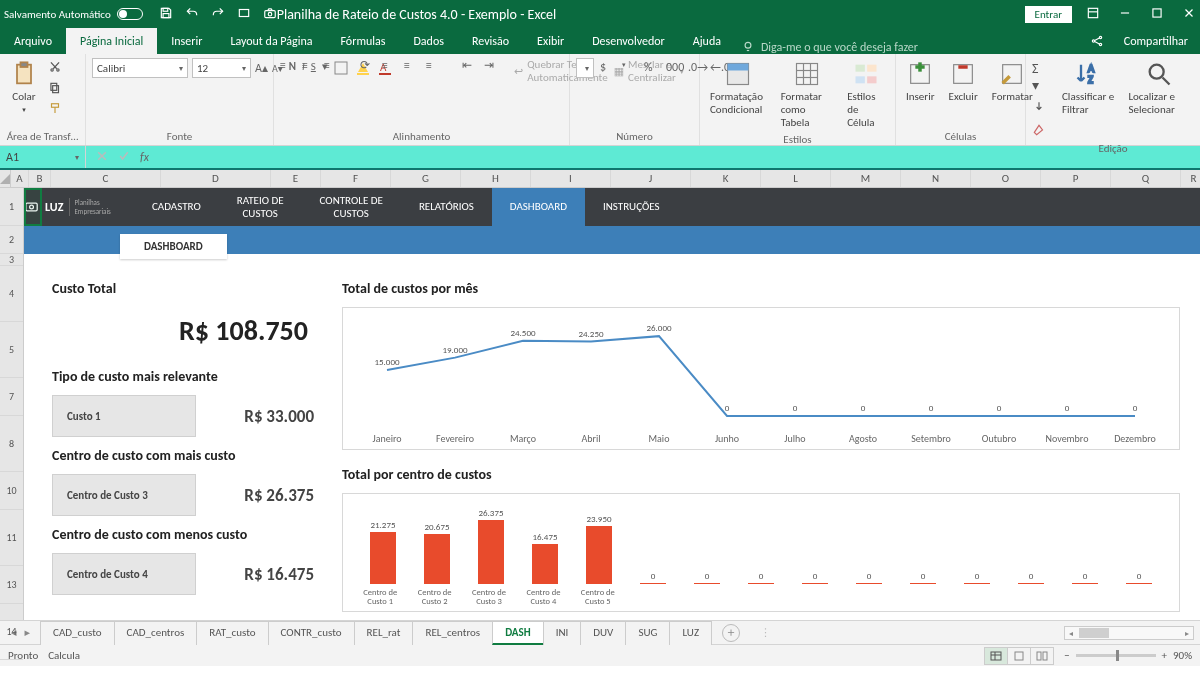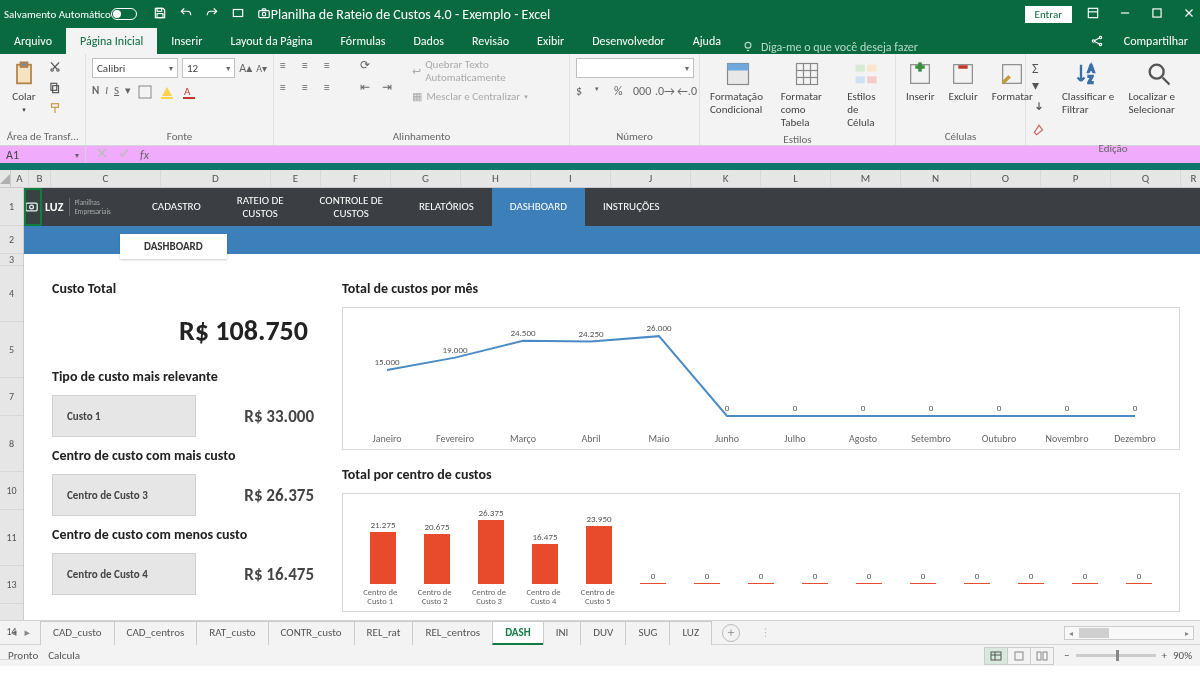--- a/index.html
+++ b/index.html
@@ -1,20 +1,20 @@
 <!DOCTYPE html>
 <html><head>
 <meta charset="utf-8">
 <style>
 * { margin:0; padding:0; box-sizing:border-box; font-family:"Segoe UI",Calibri,Arial,sans-serif; }
 body { width:1200px; height:677px; background:#fff; overflow:hidden; font-size:12px; color:#444; }
 
 
 .titlebar { height:28px; background:#0a6a3f; color:#fff; display:flex; align-items:center; padding:0 4px; }
-.titlebar .autosave { display:flex; align-items:center; font-size:11px; }
+.titlebar .autosave { display:flex; align-items:center; gap:6px; font-size:11px; }
 .toggle { width:26px; height:12px; border:1px solid #fff; border-radius:6px; position:relative; }
 .toggle::after { content:""; position:absolute; width:8px; height:8px; border-radius:50%; background:#fff; top:1px; left:1px; }
 .qat { display:flex; gap:12px; margin-left:16px; }
 .qat svg, .winbtns svg { width:14px; height:14px; }
 .title-center { flex:1; font-size:14px; }
 .entrar-btn { background:#fff; color:#0a6a3f; padding:2px 10px; font-size:11px; margin-right:8px; }
 .winbtns { display:flex; gap:18px; align-items:center; margin-left:6px; }
 
 
 .menubar { height:26px; background:#0a6a3f; display:flex; align-items:flex-end; }
@@ -35,24 +35,24 @@
 .smallcol { display:flex; flex-direction:column; gap:4px; padding-top:2px; }
 .smallcol svg { width:14px; height:14px; }
 .fontrow { display:flex; gap:4px; align-items:center; }
 .combo { border:1px solid #c0c0c0; background:#fff; height:20px; font-size:11px; padding:0 4px; display:flex; align-items:center; justify-content:space-between; }
 .combo .arr { font-size:8px; color:#666; margin-left:4px; }
 .iconrow { display:flex; gap:6px; align-items:center; }
 .iconrow span, .iconrow svg { width:16px; height:16px; color:#666; }
 .iconrow .txt { width:auto; font-size:11px; }
 .ribtxt { font-size:11px; color:#555; display:flex; align-items:center; gap:4px; }
 .ribtxt.dim { color:#aaa; }
-.stack { display:flex; flex-direction:column; gap:6px; }
-
-
-.fbar { height:24px; border-bottom:7px solid #0f766e; display:flex; align-items:center; background:#f0abfc; }
+.stack { display:flex; flex-direction:row; gap:6px; }
+
+
+.fbar { height:24px; border-bottom:2px solid #0f766e; display:flex; align-items:center; background:#5eead4; }
 .namebox { width:86px; border-right:1px solid #d4d4d4; padding:0 6px; height:100%; display:flex; align-items:center; justify-content:space-between; font-size:12px; }
 .namebox .arr { font-size:8px; color:#666; }
 .fx-btns { display:flex; gap:10px; padding:0 10px; color:#888; align-items:center; }
 .fx-btns svg { width:12px; height:12px; }
 .fx-input { flex:1; padding:0 6px; }
 
 
 .colhdr { height:18px; background:#e6e6e6; border-bottom:1px solid #ccc; display:flex; font-size:11px; color:#555; }
 .rowgutter { width:24px; border-right:1px solid #ccc; background:#e6e6e6; }
 .colhdr .rowgutter { display:flex; align-items:center; justify-content:center; }

